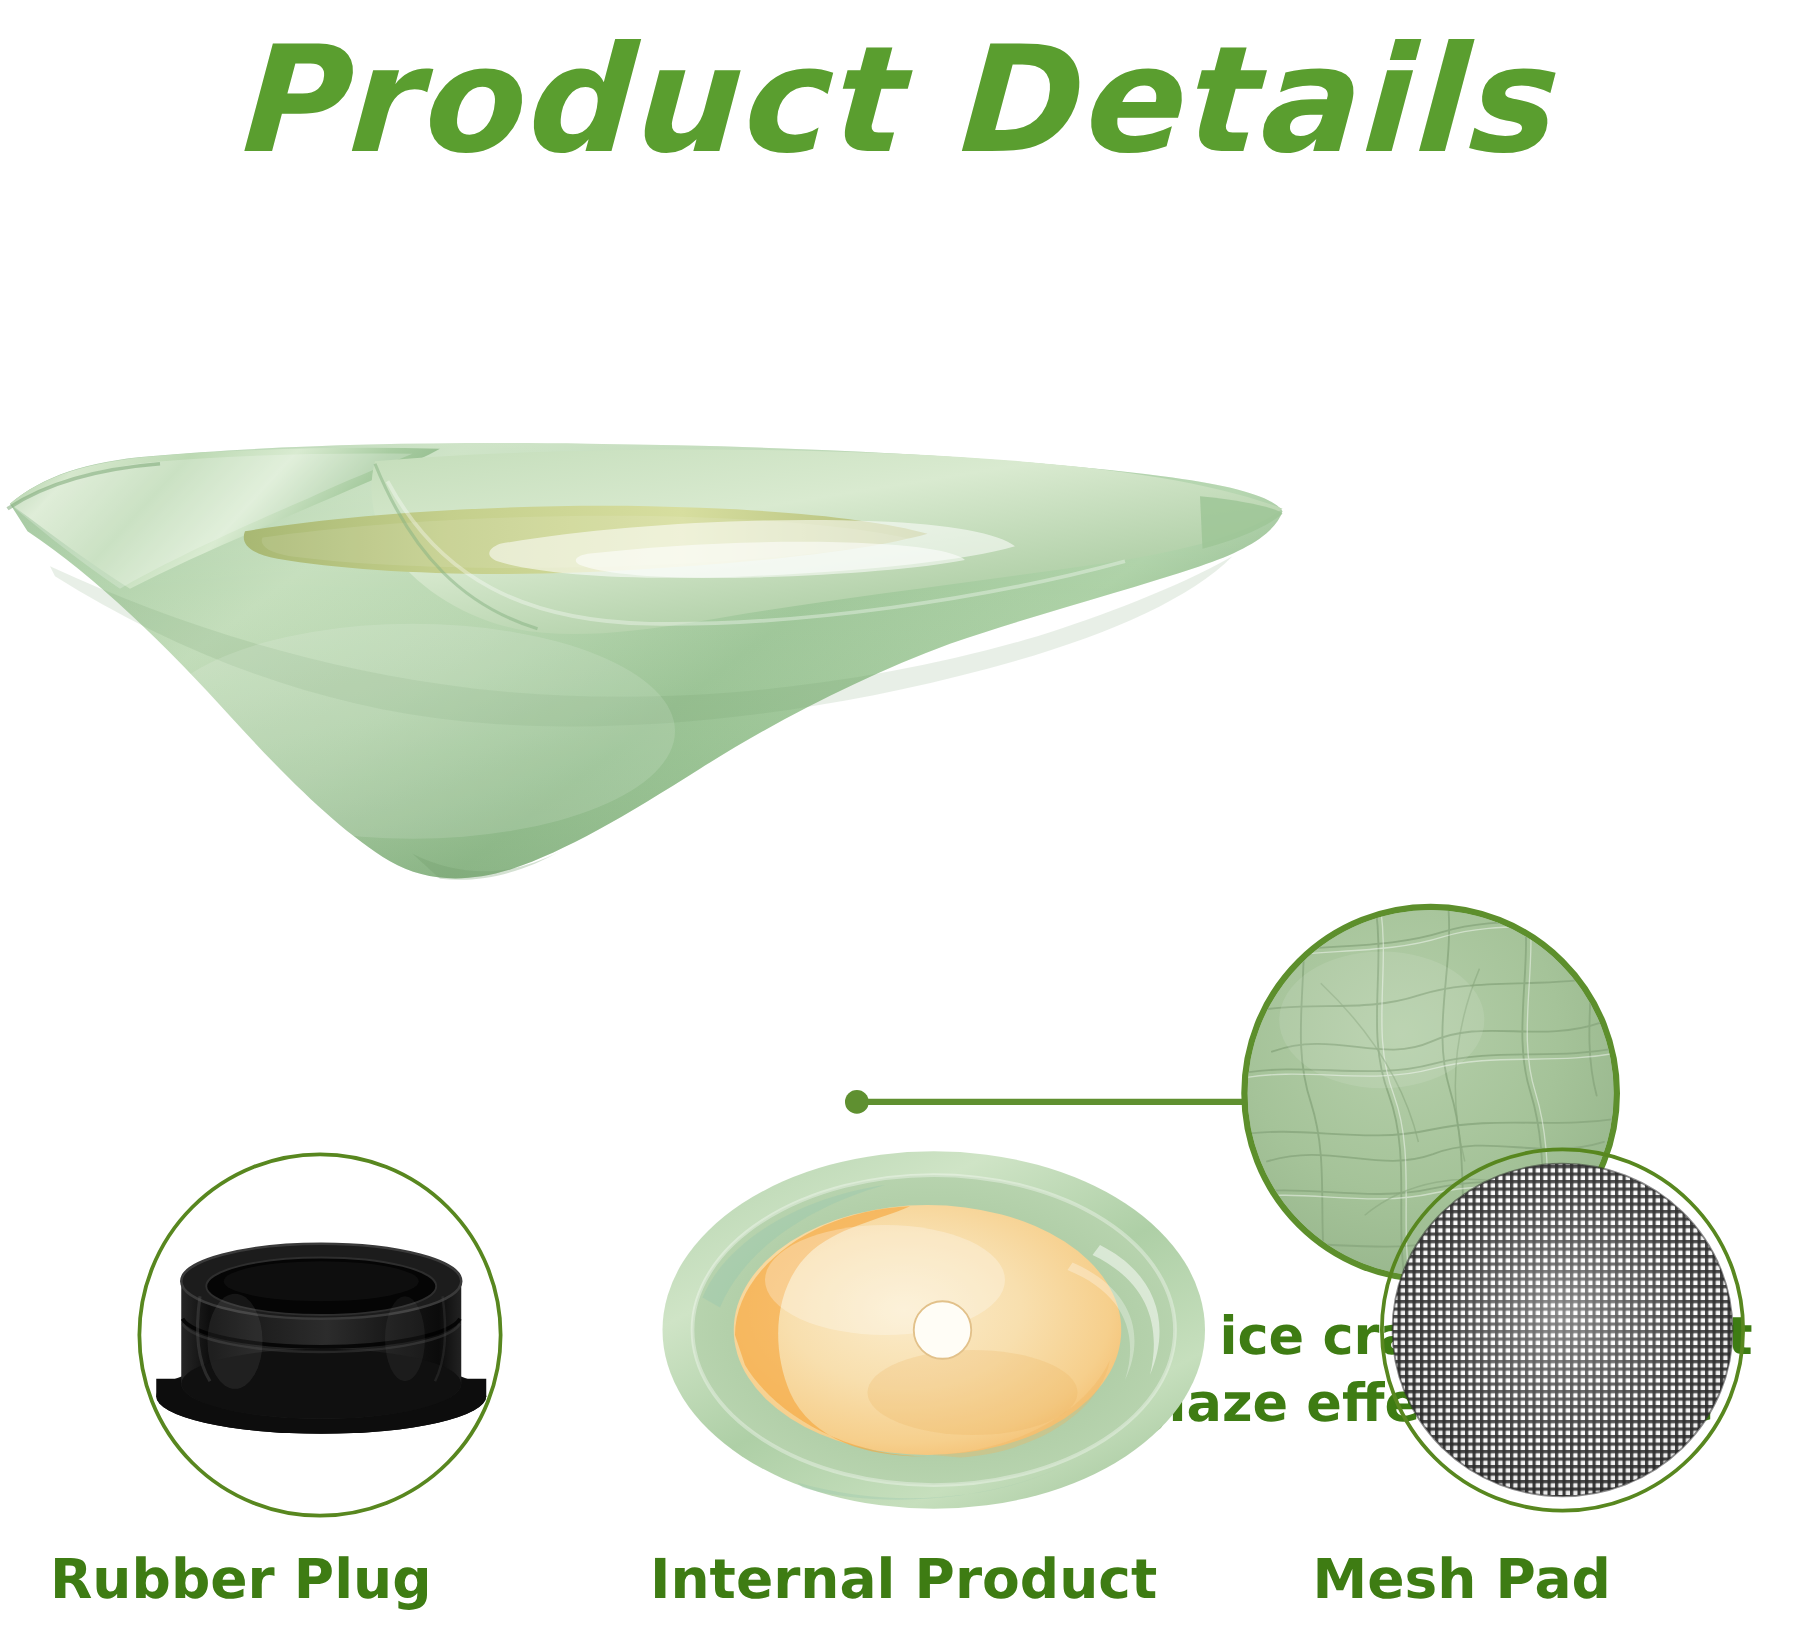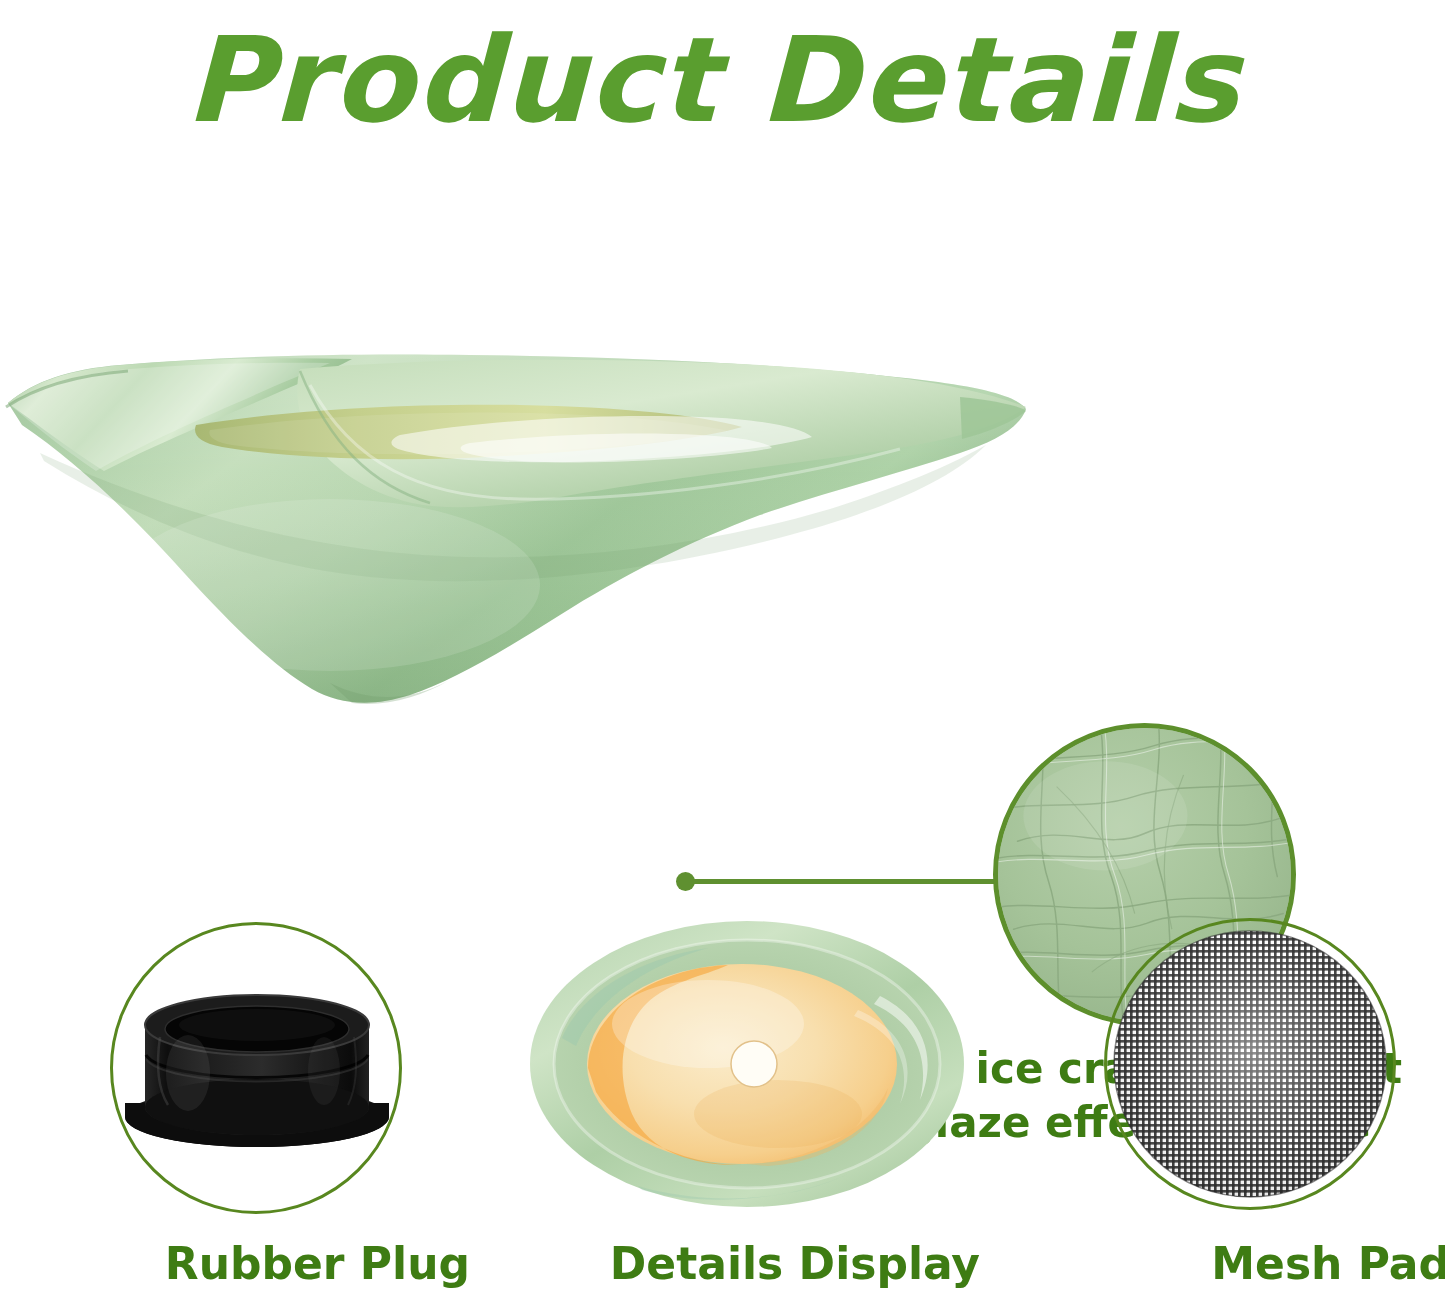--- a/index.html
+++ b/index.html
@@ -105,21 +105,21 @@
     box-sizing: border-box;
   }
   .part-art {
     position: absolute;
     overflow: hidden;
   }
   .part-art svg { display: block; width: 100%; height: 100%; }
   .part-label {
     position: absolute;
     top: 1240px;
-    text-align: right;
+    text-align: left;
     font-family: "DejaVu Sans", sans-serif;
     font-size: 44px;
     line-height: 1.1;
     font-weight: 700;
     color: #3e7c13;
     white-space: nowrap;
   }
 
   
   #plug-ring   { left: 110px; top: 922px; width: 292px; height: 292px; }
@@ -419,21 +419,21 @@
              C 402 140, 388 106, 346 86 Z" fill="#ffffff" opacity="0.5"></path>
     <path d="M 330 92 C 376 112, 390 148, 372 186
              C 384 148, 370 116, 326 98 Z" fill="#ffffff" opacity="0.3"></path>
 
     <path d="M 34 120 C 52 76, 110 40, 180 30
              C 116 48, 66 84, 48 128 Z" fill="#8fc3ae" opacity="0.3"></path>
     <path d="M 110 268 C 178 288, 262 284, 320 256
              C 266 282, 176 290, 114 272 Z" fill="#8fc3ae" opacity="0.28"></path>
   </svg>
 </div>
-<div id="label-display" class="part-label">Details Display</div>
+<div id="label-display" class="part-label">Internal Product</div>
 
 <div id="mesh-ring" class="part-ring"></div>
 <div id="mesh-art" class="part-art">
   <svg viewBox="0 0 276 276" xmlns="http://www.w3.org/2000/svg">
     <defs>
       <pattern id="weave" width="6" height="6" patternUnits="userSpaceOnUse">
         <rect width="6" height="6" fill="#ffffff"></rect>
         <rect x="0" y="0" width="6" height="2.6" fill="#3a3a3a"></rect>
         <rect x="0" y="0" width="2.6" height="6" fill="#2f2f2f"></rect>
         <rect x="0" y="0" width="2.6" height="2.6" fill="#1e1e1e"></rect>

